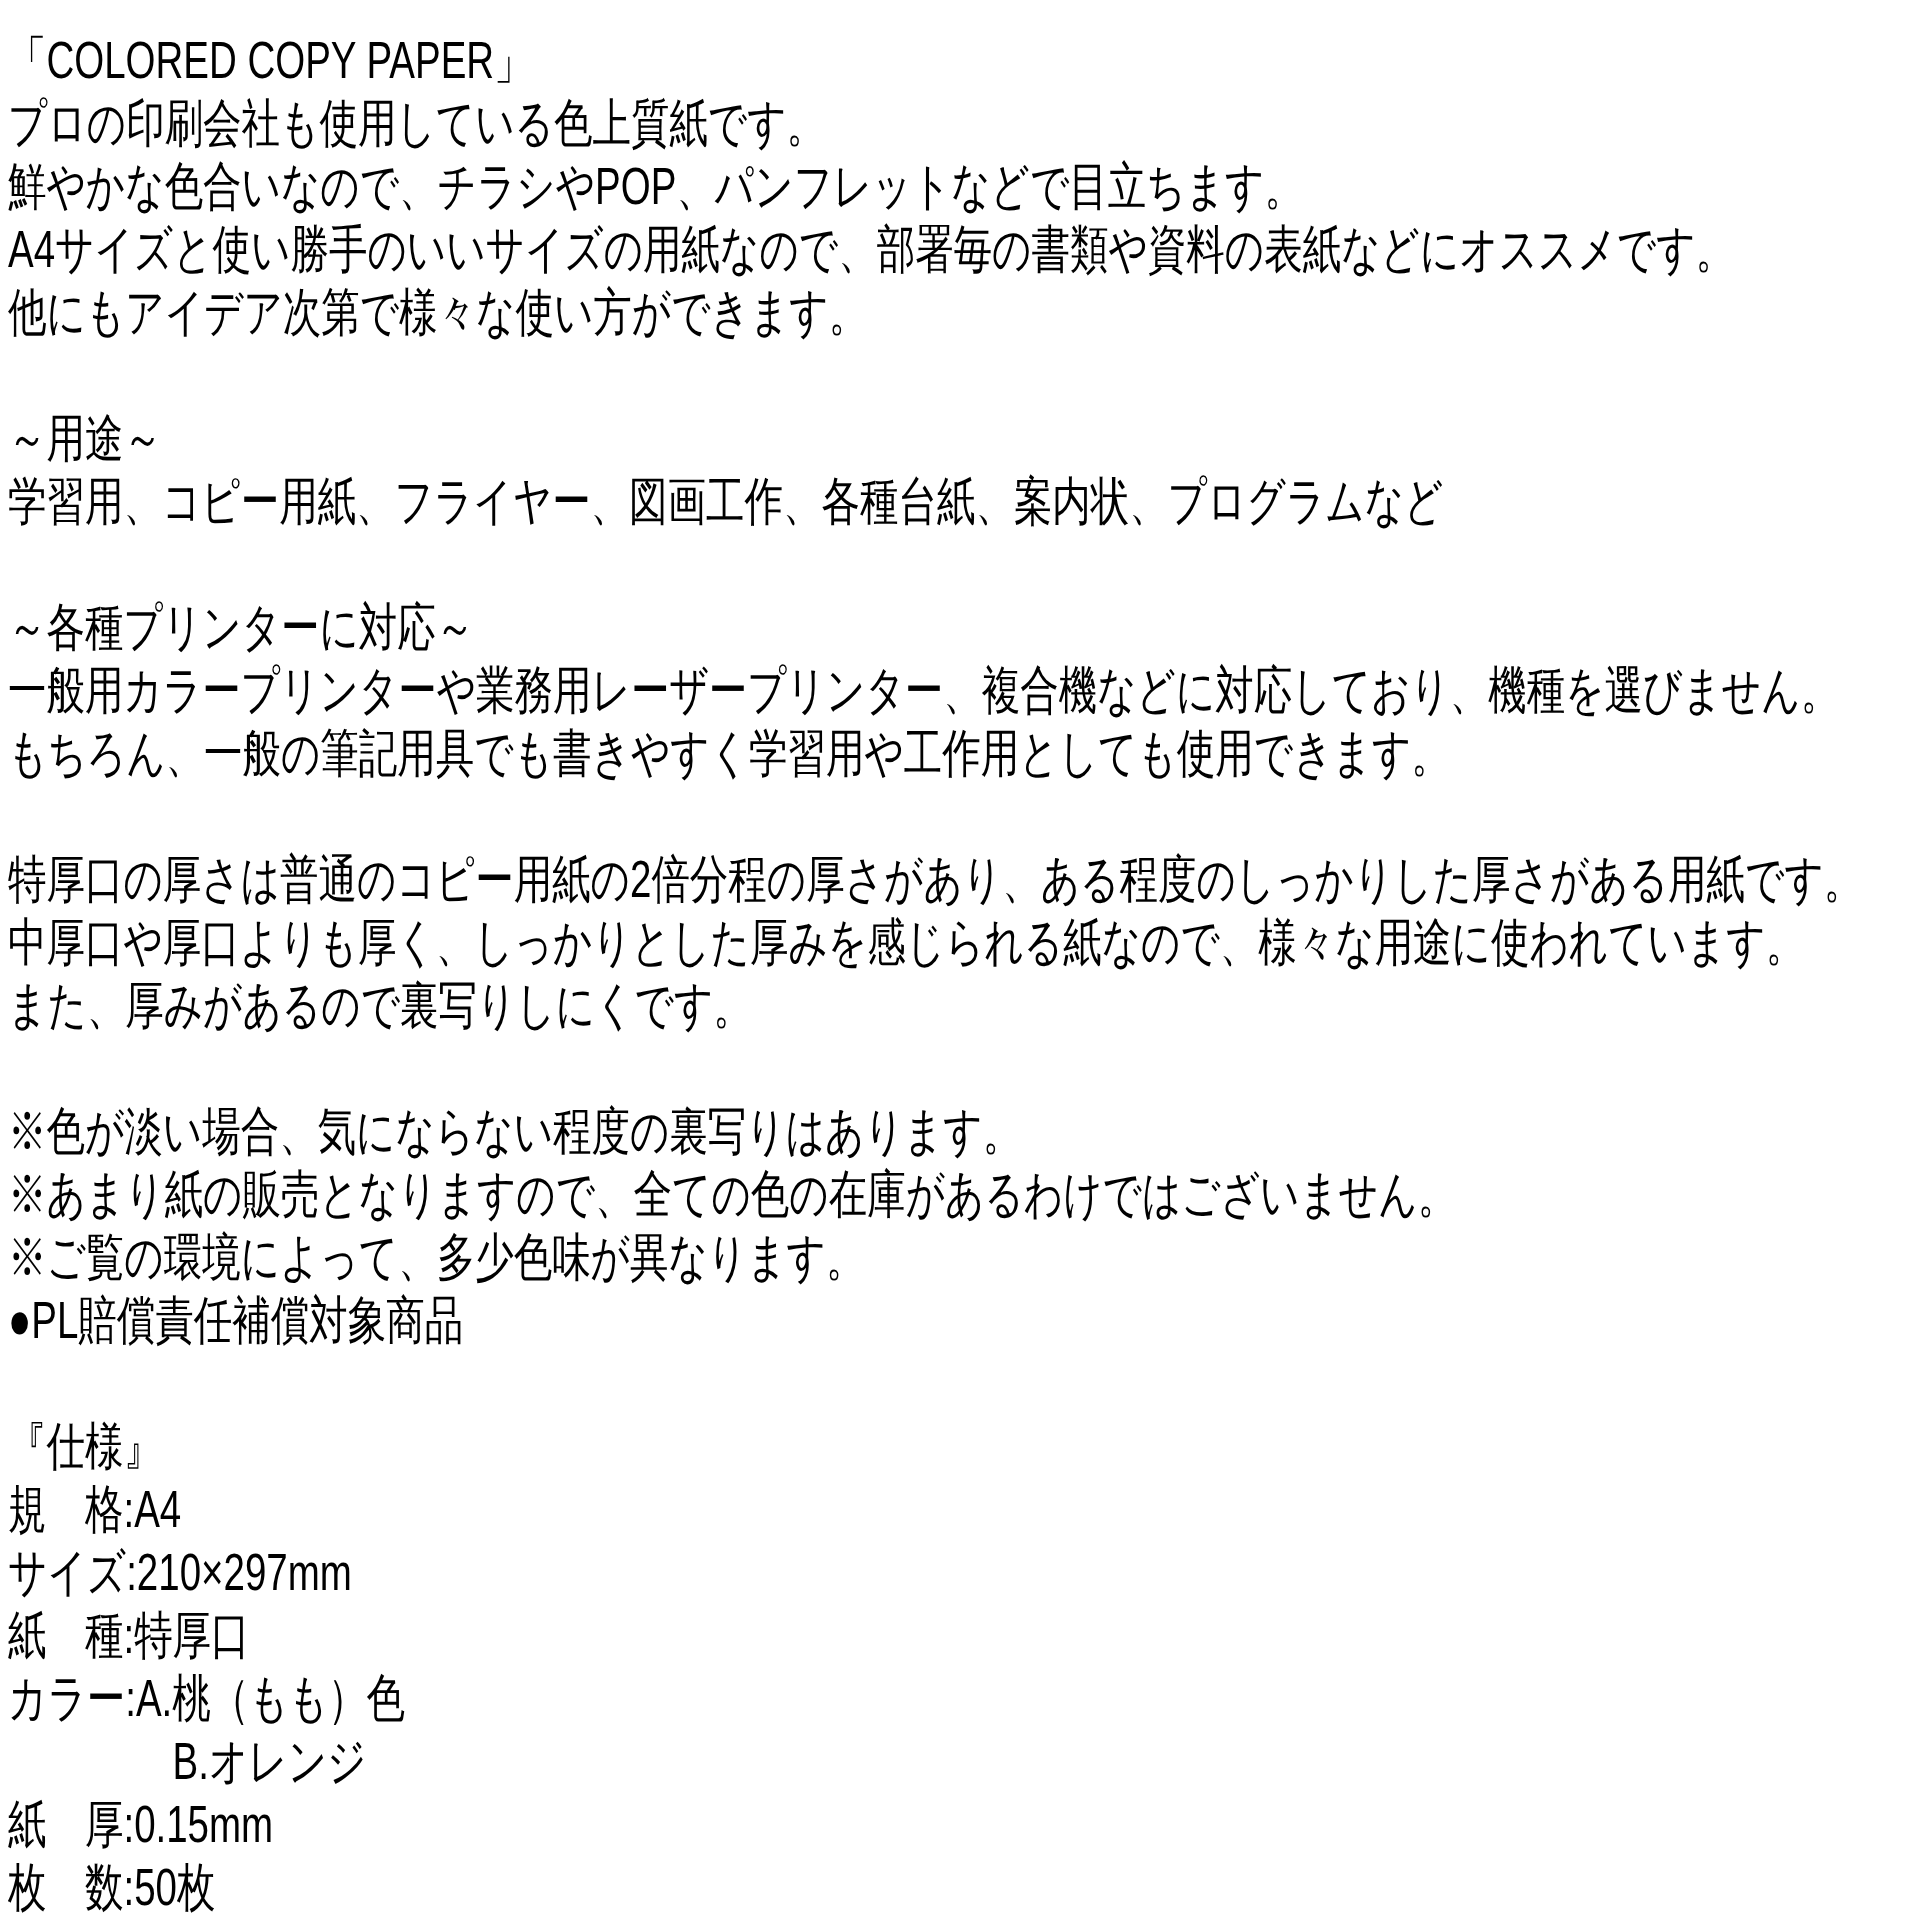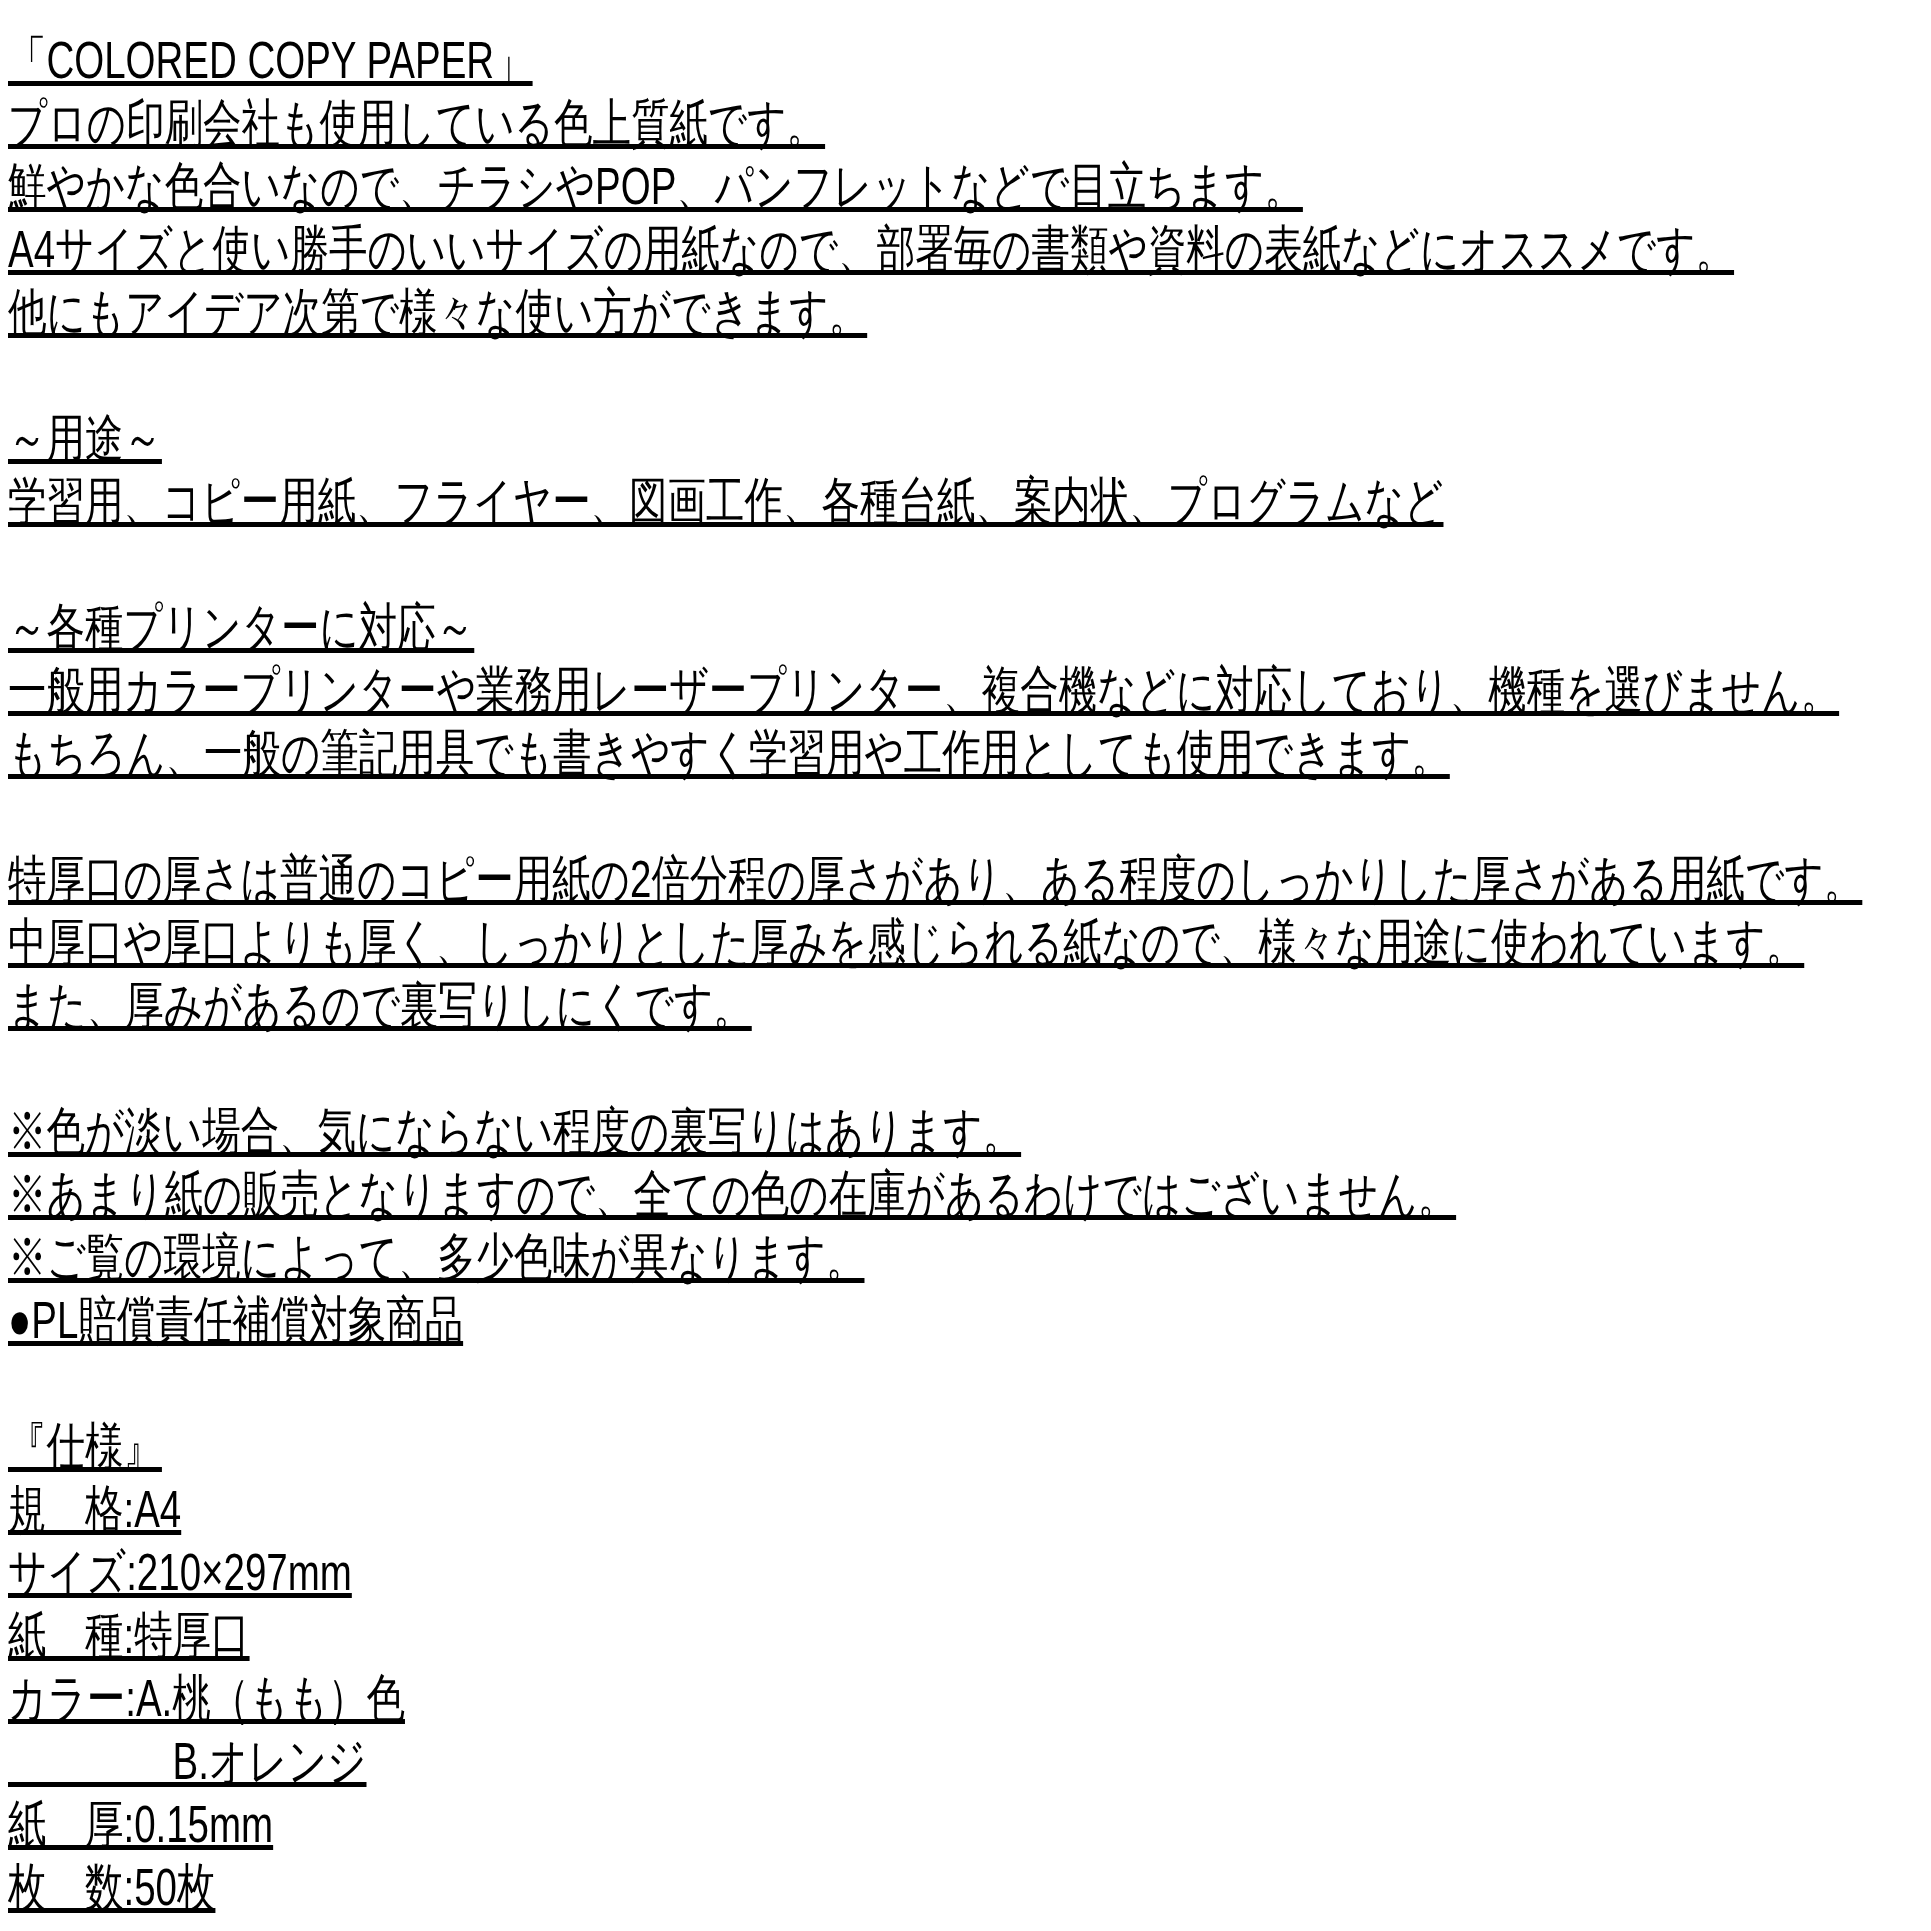--- a/index.html
+++ b/index.html
@@ -9,21 +9,20 @@
   }
   body {
     width: 1931px;
     height: 1931px;
     overflow: hidden;
     color: #000000;
     font-family: "Liberation Sans", sans-serif;
   }
   .doc {
     padding: 29px 0 0 7.7px;
-    text-decoration: underline;
   }
   .line {
     font-size: 52px;
     line-height: 63px;
     min-height: 63px;
     white-space: pre;
     letter-spacing: 0;
     transform: scaleX(0.74);
     transform-origin: 0 0;
     font-weight: 500;

